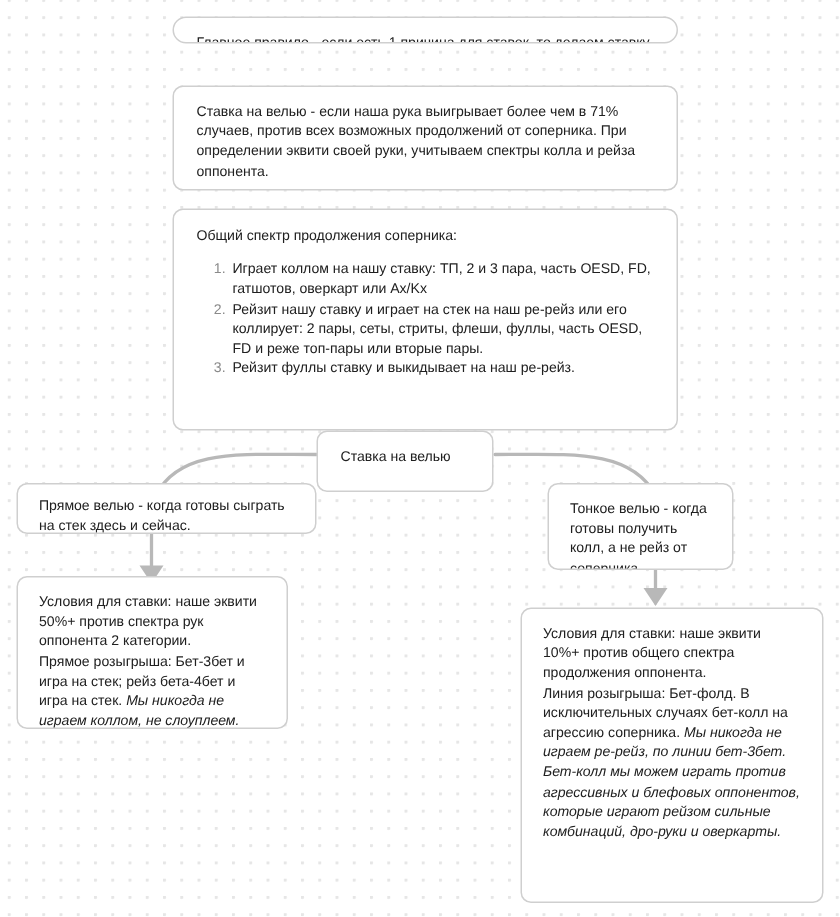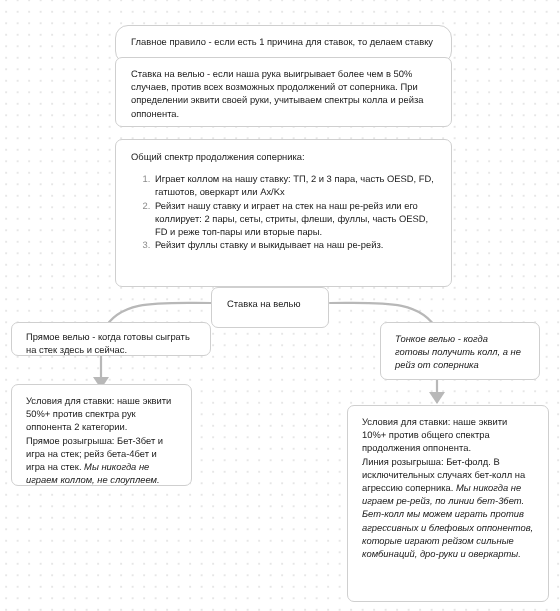--- a/index.html
+++ b/index.html
@@ -47,29 +47,29 @@
       <path d="M437 380 L 437 402"></path>
     </g>
     <g fill="#b8b8b8">
       <path d="M96 330 L 112 330 L 104 342 Z"></path>
       <path d="M429 330 L 445 330 L 437 342 Z"></path>
       <path d="M93 377 L 109 377 L 101 389 Z"></path>
       <path d="M429 392 L 445 392 L 437 404 Z"></path>
     </g>
   </svg>
 
-  <div class="node" style="left:115px;top:25px;width:337px;height:39px;border-radius:13px;">
+  <div class="node" style="left:115px;top:11px;width:337px;height:18px;border-radius:13px;">
     <div class="inner" style="padding:9px 15px;">
       <p>Главное правило - если есть 1 причина для ставок, то делаем ставку</p>
     </div>
   </div>
 
   <div class="node" style="left:115px;top:57px;width:337px;height:70px;">
     <div class="inner" style="padding:9px 15px;">
-      <p>Ставка на велью - если наша рука выигрывает более чем в 50% случаев, против всех возможных продолжений от соперника. При определении эквити своей руки, учитываем спектры колла и рейза оппонента.</p>
+      <p>Ставка на велью - если наша рука выигрывает более чем в 71% случаев, против всех возможных продолжений от соперника. При определении эквити своей руки, учитываем спектры колла и рейза оппонента.</p>
     </div>
   </div>
 
   <div class="node" style="left:115px;top:139px;width:337px;height:148px;">
     <div class="inner" style="padding:10px 15px;">
       <p>Общий спектр продолжения соперника:</p>
       <ol>
         <li>Играет коллом на нашу ставку: ТП, 2 и 3 пара, часть OESD, FD, гатшотов, оверкарт или Ax/Kx</li>
         <li>Рейзит нашу ставку и играет на стек на наш ре-рейз или его коллирует: 2 пары, сеты, стриты, флеши, фуллы, часть OESD, FD и реже топ-пары или вторые пары.</li>
         <li>Рейзит фуллы ставку и выкидывает на наш ре-рейз.</li>
@@ -82,21 +82,21 @@
       <p>Ставка на велью</p>
     </div>
   </div>
 
   <div class="node" style="left:11px;top:322px;width:200px;height:34px;">
     <div class="inner" style="padding:7px 14px;">
       <p>Прямое велью - когда готовы сыграть на стек здесь и сейчас.</p>
     </div>
   </div>
 
-  <div class="node" style="left:380px;top:322px;width:160px;height:58px;font-style:italic;">
+  <div class="node" style="left:365px;top:322px;width:124px;height:58px;">
     <div class="inner" style="padding:9px 14px;">
       <p>Тонкое велью - когда готовы получить колл, а не рейз от соперника</p>
     </div>
   </div>
 
   <div class="node" style="left:11px;top:384px;width:181px;height:102px;">
     <div class="inner" style="padding:9px 14px;">
       <p>Условия для ставки: наше эквити 50%+ против спектра рук оппонента 2 категории.</p>
       <p><span>Прямое розыгрыша: Бет-3бет и игра на стек; рейз бета-4бет и игра на стек. </span><i>Мы никогда не играем коллом, не слоуплеем.</i></p>
     </div>

